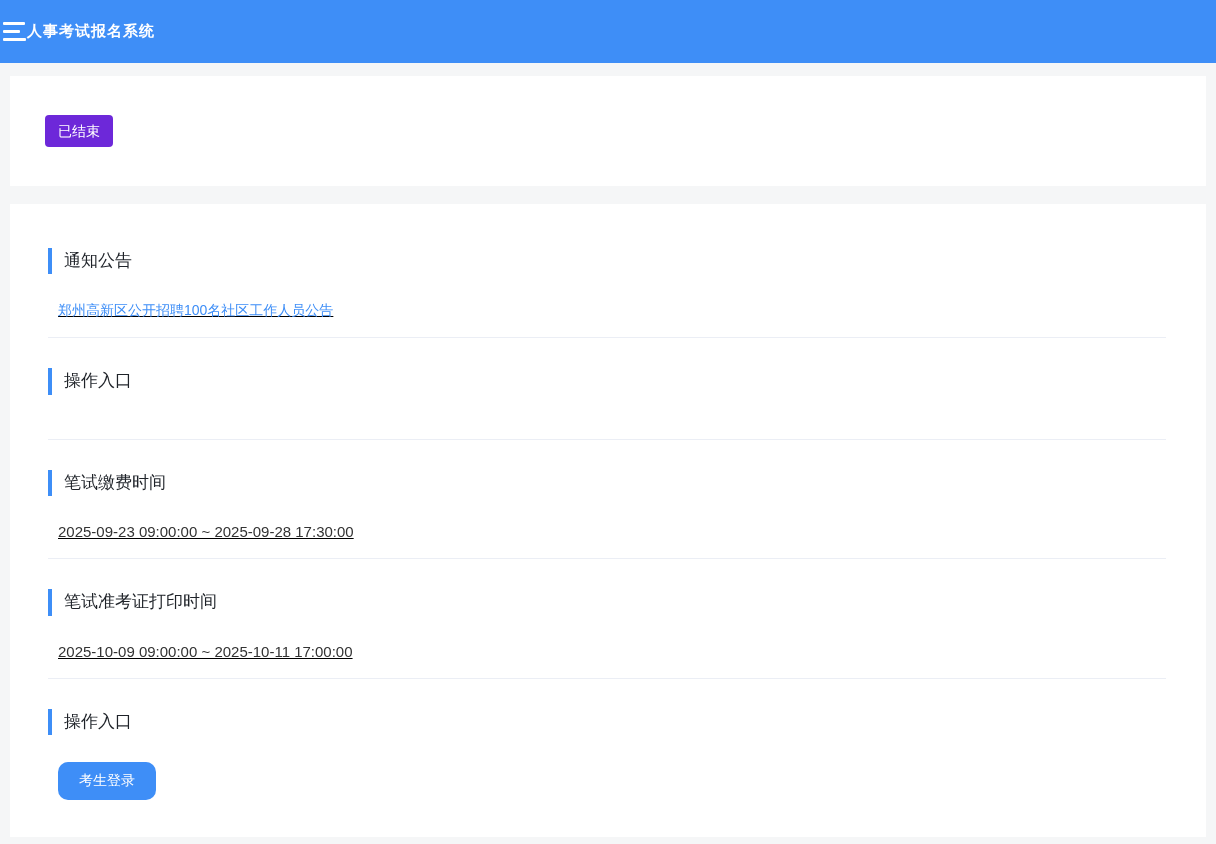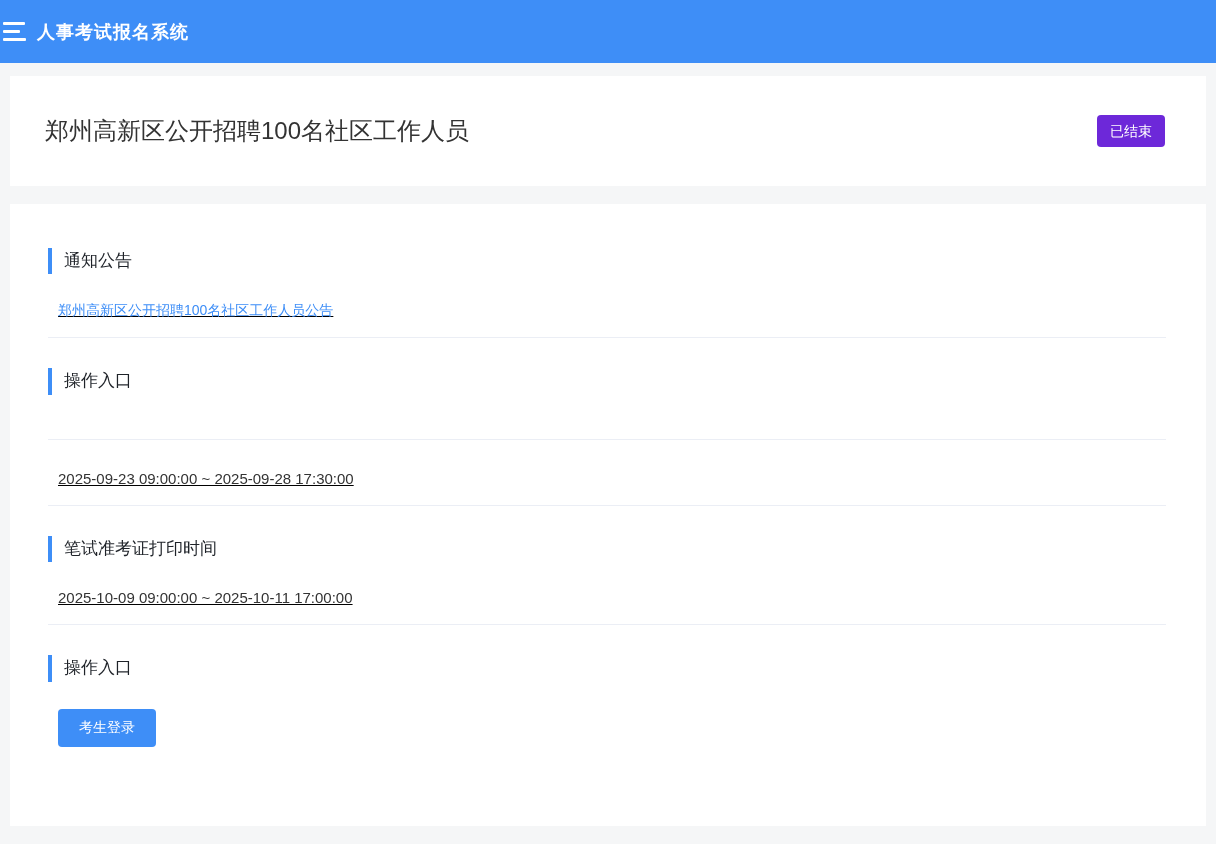--- a/index.html
+++ b/index.html
@@ -31,23 +31,22 @@
     display: block;
     height: 3px;
     background: #ffffff;
     border-radius: 1px;
   }
   .menu-icon i:nth-child(1) { width: 22px; }
   .menu-icon i:nth-child(2) { width: 17px; }
   .menu-icon i:nth-child(3) { width: 23px; }
   .app-title {
     color: #ffffff;
-    font-size: 18px;
+    font-size: 15px;
     font-weight: bold;
-    margin-left: 10px;
     letter-spacing: 1px;
     white-space: nowrap;
   }
 
   
   .title-card {
     background: #ffffff;
     margin: 13px 10px 0;
     height: 110px;
     display: flex;
@@ -103,57 +102,57 @@
     font-size: 15px;
     color: #333333;
   }
   .login-button {
     display: inline-block;
     background: #3E8EF7;
     color: #ffffff;
     font-size: 14px;
     font-family: inherit;
     border: none;
-    border-radius: 4px;
+    border-radius: 10px;
     width: 98px;
     height: 38px;
     cursor: pointer;
   }
 </style>
 </head>
 <body>
 
 <header class="app-header">
   <span class="menu-icon">
     <i></i>
       <i></i>
       <i></i>
   </span>
   <span class="app-title">人事考试报名系统</span>
 </header>
 
 <section class="title-card">
-  <h1 class="exam-title">郑州高新区公开招聘100名社区工作人员</h1>
   <span class="status-badge">已结束</span>
 </section>
 
 <main class="main-card">
 
   <div class="section">
     <h2 class="section-heading">通知公告</h2>
     <div class="section-body">
       <a class="notice-link">郑州高新区公开招聘100名社区工作人员公告</a>
     </div>
   </div>
 
   <div class="section">
     <h2 class="section-heading">操作入口</h2>
   </div>
 
   <div class="section">
+    <h2 class="section-heading">笔试缴费时间</h2>
     <div class="section-body">
       <span class="time-text">2025-09-23 09:00:00 ~ 2025-09-28 17:30:00</span>
     </div>
   </div>
 
   <div class="section">
     <h2 class="section-heading">笔试准考证打印时间</h2>
     <div class="section-body">
       <span class="time-text">2025-10-09 09:00:00 ~ 2025-10-11 17:00:00</span>
     </div>

